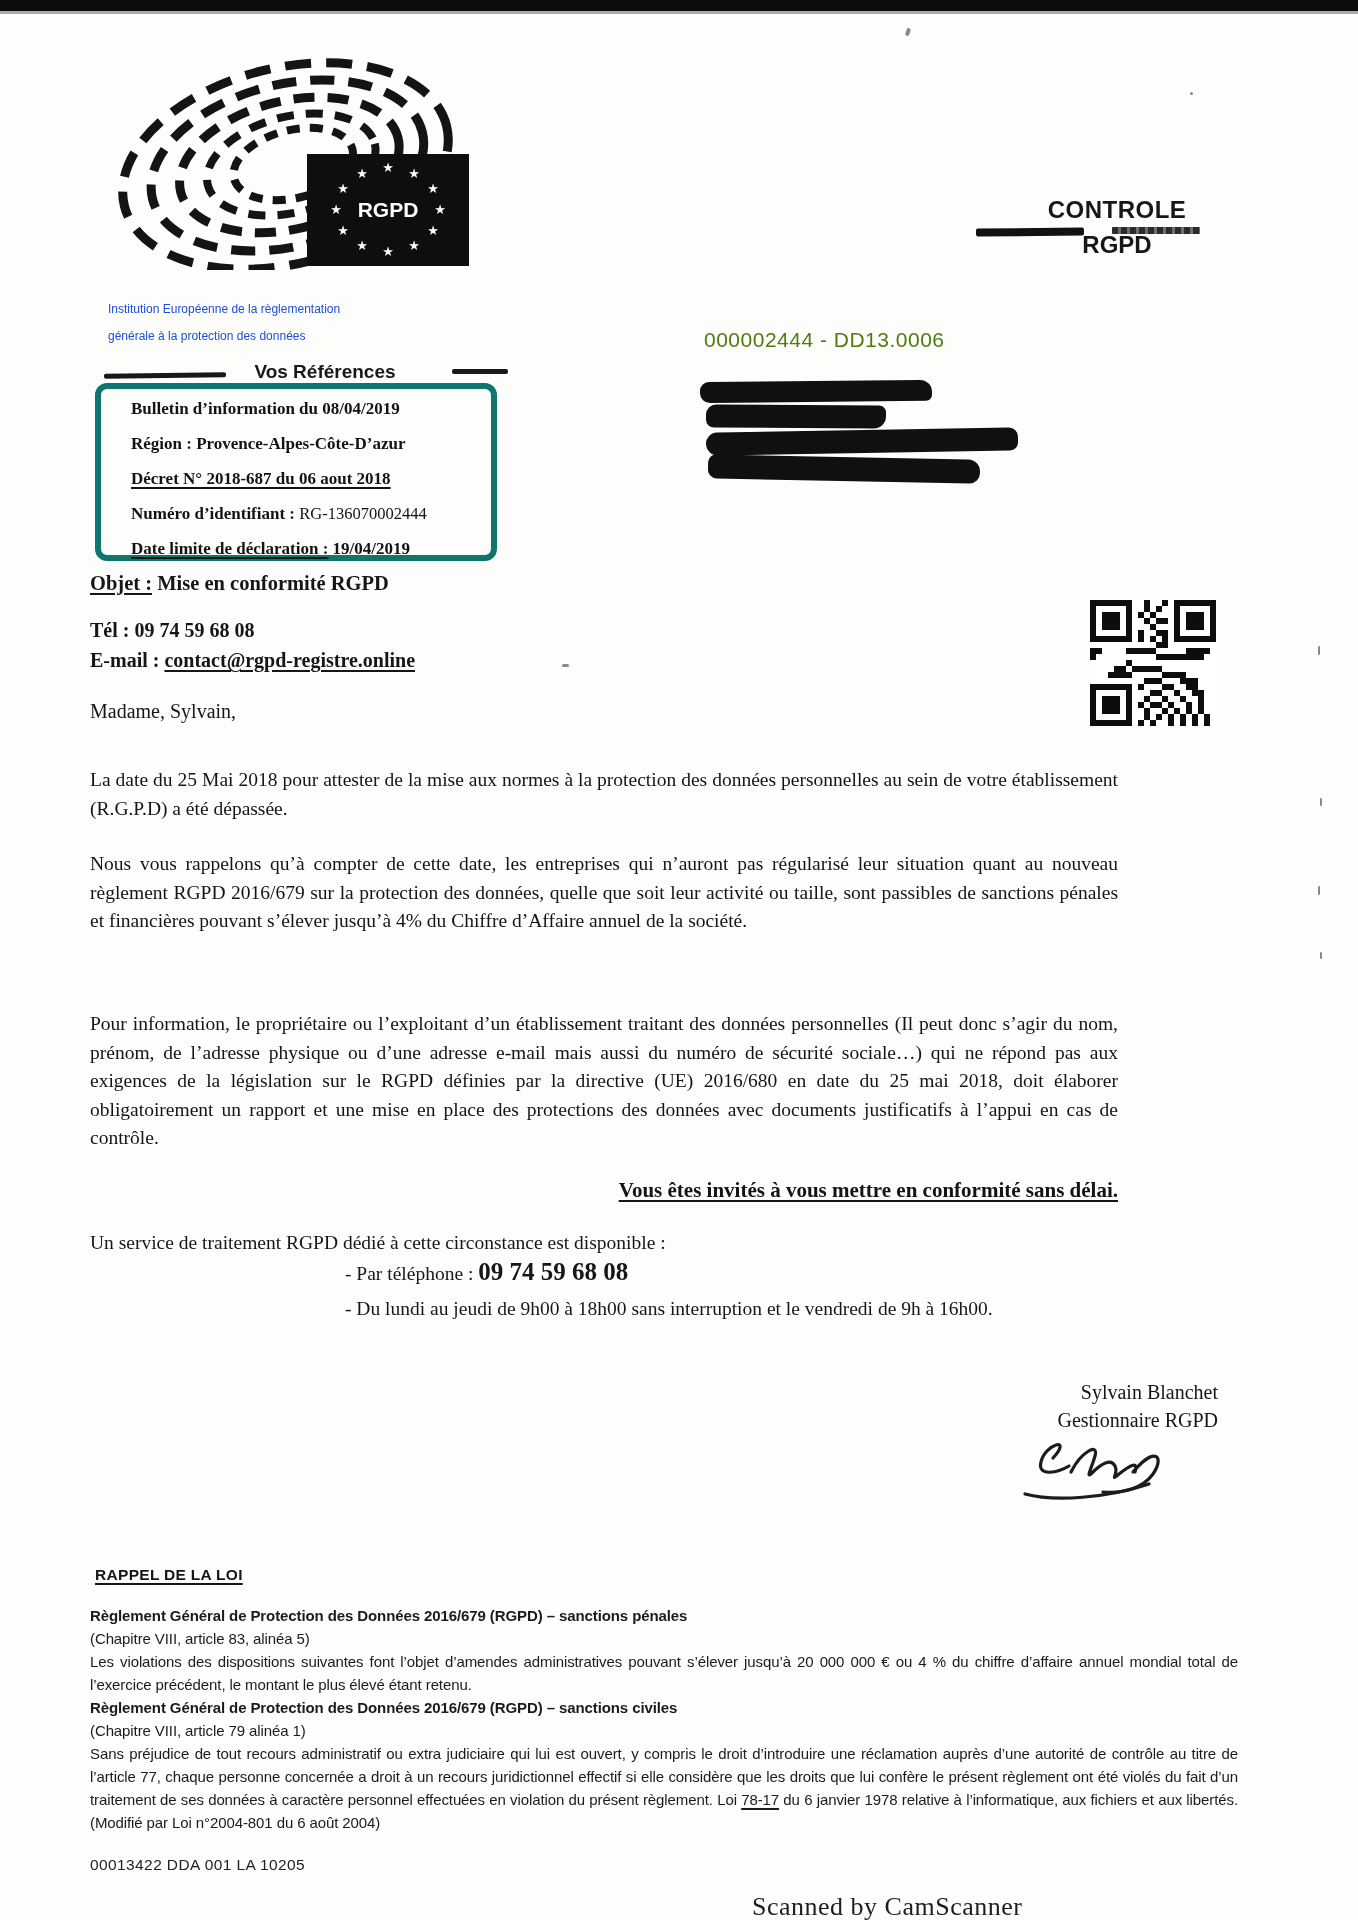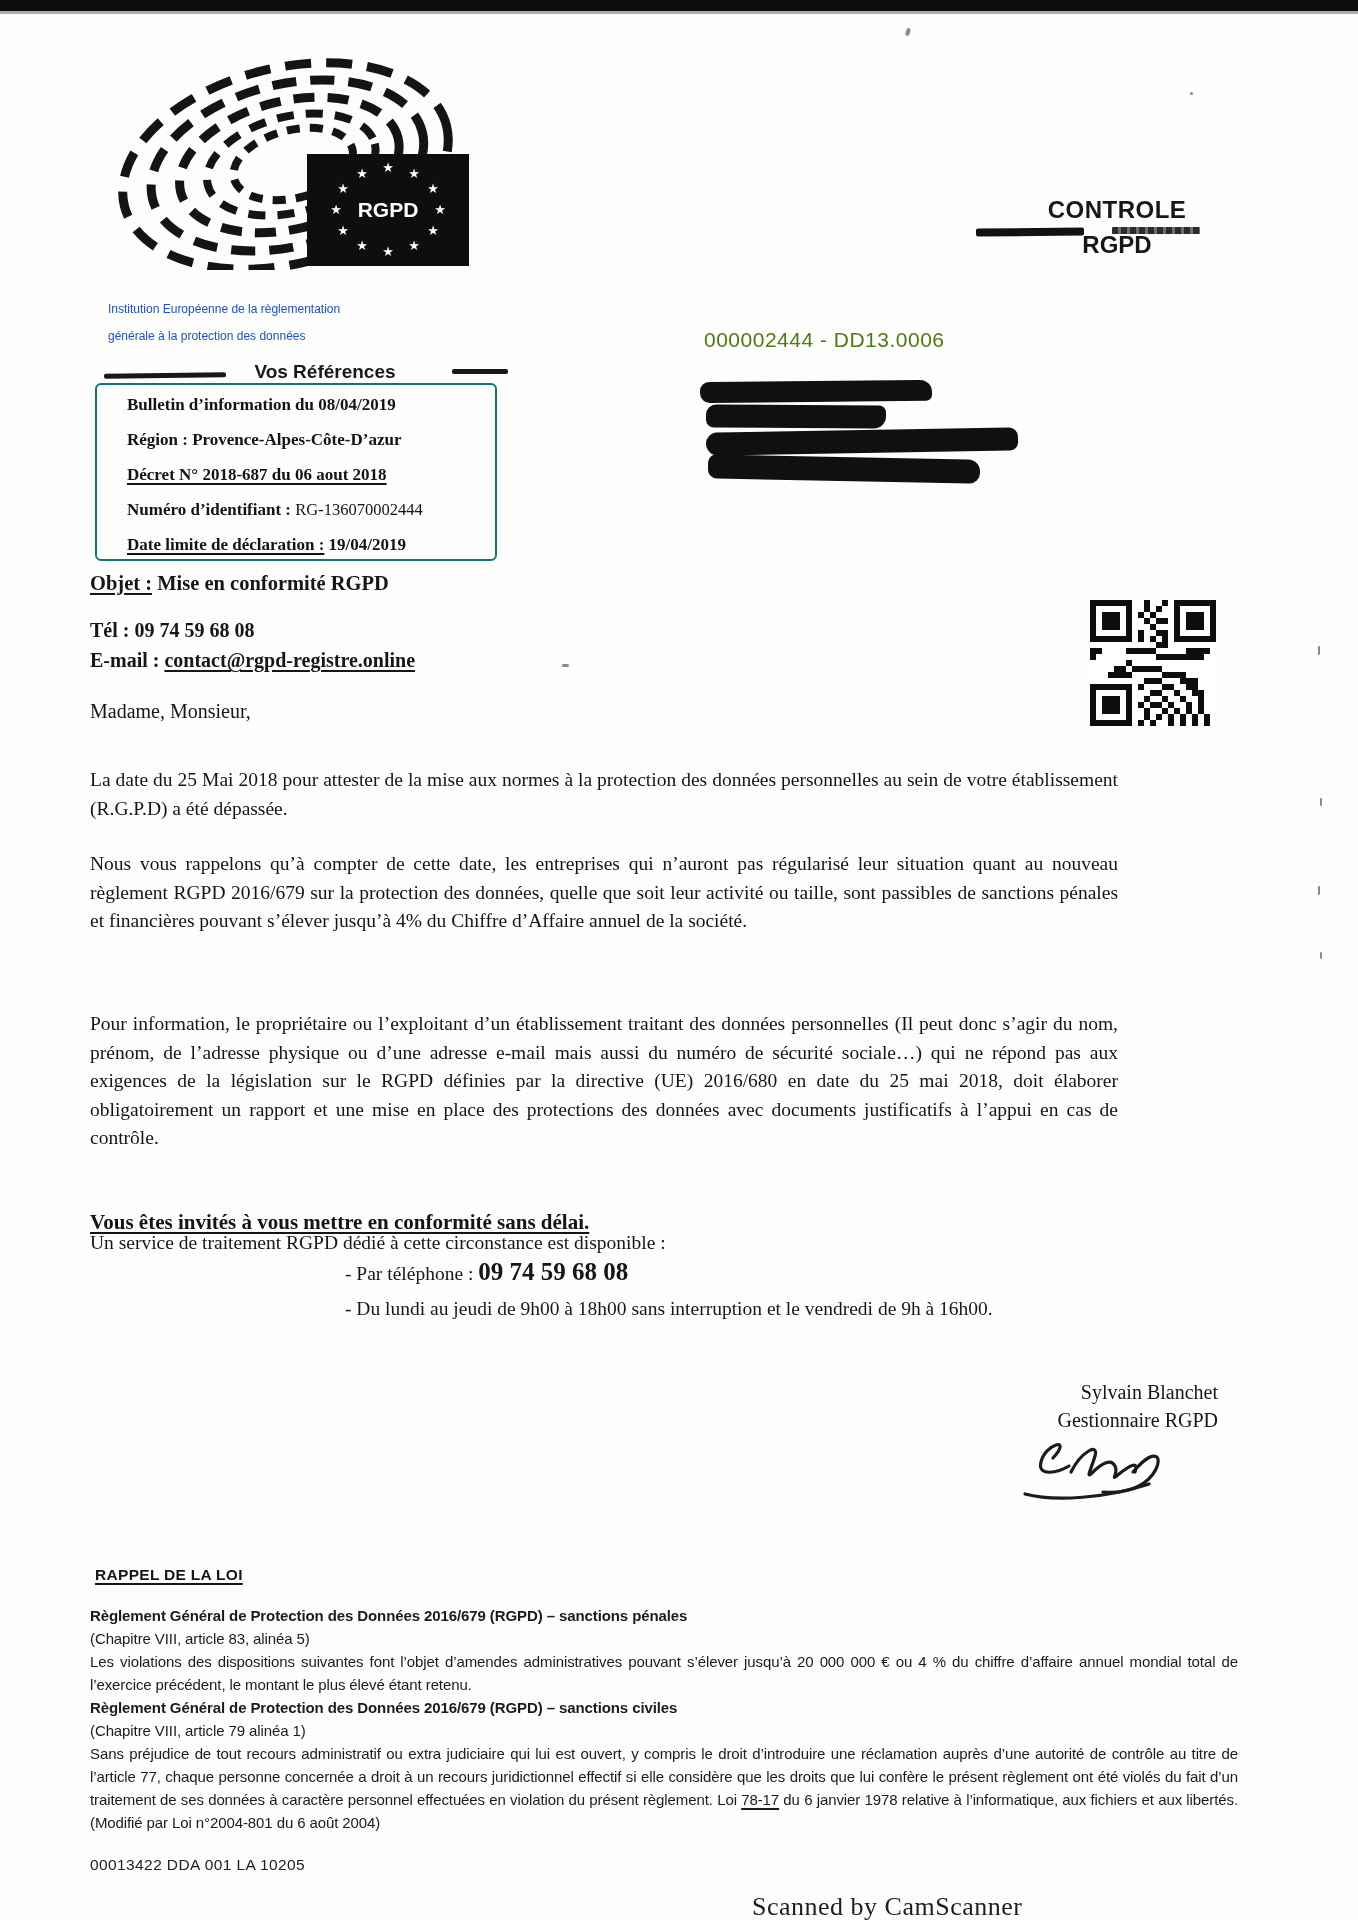--- a/index.html
+++ b/index.html
@@ -19,22 +19,22 @@
   }
   .org{left:108px;top:296px;font-size:12px;line-height:27px;font-weight:normal;color:#1d4ed8;}
   .control{left:1002px;top:196px;width:230px;text-align:center;font-size:24px;font-weight:bold;letter-spacing:.5px;color:#171717;}
   .control-rule-l{left:976px;top:228px;width:108px;height:8px;background:#121212;transform:rotate(-.6deg);border-radius:2px;}
   .control-rule-r{left:1112px;top:227px;width:88px;height:7px;border-radius:1px;
     background:repeating-linear-gradient(90deg,#2b2b2b 0 6px,#6d6d6d 6px 9px);}
   .control-sub{left:1002px;top:231px;width:230px;text-align:center;font-size:24px;font-weight:bold;color:#171717;}
   .refs-head{left:235px;top:361px;width:180px;text-align:center;font-size:19px;font-weight:bold;color:#181818;}
   .refs-dash{background:#181818;height:5px;border-radius:2px;}
   .refs-box{
-    left:95px;top:383px;width:402px;height:178px;border:2px solid #0f766e;
-    box-sizing:border-box;border-radius:6px;text-align:right;
+    left:95px;top:383px;width:402px;height:178px;border:6px solid #0f766e;
+    box-sizing:border-box;border-radius:12px;text-align:right;
   }
   .refs-line{position:absolute;left:30px;font-size:17px;font-weight:bold;white-space:nowrap;color:#131313;}
   .refs-val{font-weight:normal;font-size:16.5px;margin-top:16px;}
   .filenum{left:704px;top:328px;font-family:"Liberation Sans",sans-serif;font-size:21px;letter-spacing:.5px;color:#4d7c0f;}
   .redact{position:absolute;background:#101010;}
   .body-col{left:90px;width:1028px;font-size:19.5px;line-height:28.5px;text-align:justify;color:#141414;}
   .legal{left:90px;width:1148px;font-family:"Liberation Sans",sans-serif;font-size:15px;line-height:23px;color:#1b1b1b;letter-spacing:-.1px;text-align:justify;}
   .speck{position:absolute;background:#4a4a4a;border-radius:2px;opacity:.65;}
   svg text{font-family:"Liberation Sans",sans-serif;}
 </style>
@@ -316,27 +316,27 @@
       <rect x="30" y="120" width="6" height="6" fill="#0d0d0d"></rect>
       <rect x="36" y="120" width="6" height="6" fill="#0d0d0d"></rect>
       <rect x="48" y="120" width="6" height="6" fill="#0d0d0d"></rect>
       <rect x="60" y="120" width="6" height="6" fill="#0d0d0d"></rect>
       <rect x="78" y="120" width="6" height="6" fill="#0d0d0d"></rect>
       <rect x="90" y="120" width="6" height="6" fill="#0d0d0d"></rect>
       <rect x="102" y="120" width="6" height="6" fill="#0d0d0d"></rect>
       <rect x="114" y="120" width="6" height="6" fill="#0d0d0d"></rect>
     </svg>
 
-  <div class="abs serif" style="left:90px;top:700px;font-size:20px;">Madame, Monsieur,</div>
+  <div class="abs serif" style="left:90px;top:700px;font-size:20px;">Madame, Sylvain,</div>
 
   <div class="abs body-col" style="top:766px;">La date du 25 Mai 2018 pour attester de la mise aux normes à la protection des données personnelles au sein de votre établissement (R.G.P.D) a été dépassée.</div>
   <div class="abs body-col" style="top:850px;">Nous vous rappelons qu’à compter de cette date, les entreprises qui n’auront pas régularisé leur situation quant au nouveau règlement RGPD 2016/679 sur la protection des données, quelle que soit leur activité ou taille, sont passibles de sanctions pénales et financières pouvant s’élever jusqu’à 4% du Chiffre d’Affaire annuel de la société.</div>
   <div class="abs body-col" style="top:1010px;">Pour information, le propriétaire ou l’exploitant d’un établissement traitant des données personnelles (Il peut donc s’agir du nom, prénom, de l’adresse physique ou d’une adresse e-mail mais aussi du numéro de sécurité sociale…) qui ne répond pas aux exigences de la législation sur le RGPD définies par la directive (UE) 2016/680 en date du 25 mai 2018, doit élaborer obligatoirement un rapport et une mise en place des protections des données avec documents justificatifs à l’appui en cas de contrôle.</div>
 
-  <div class="abs body-col b" style="top:1208px;text-align:left;font-size:21px;">
+  <div class="abs body-col b" style="top:1176px;text-align:right;font-size:21px;">
     <span class="u">Vous êtes invités à vous mettre en conformité sans délai.</span>
   </div>
 
   <div class="abs serif" style="left:90px;top:1232px;font-size:19.5px;">Un service de traitement RGPD dédié à cette circonstance est disponible :</div>
   <div class="abs serif" style="left:345px;top:1258px;font-size:19.5px;">
     <span>- Par téléphone :</span>
     <span class="b" style="font-size:25px;">09 74 59 68 08</span>
   </div>
   <div class="abs serif" style="left:345px;top:1298px;font-size:19.5px;">- Du lundi au jeudi de 9h00 à 18h00 sans interruption et le vendredi de 9h à 16h00.</div>
 

